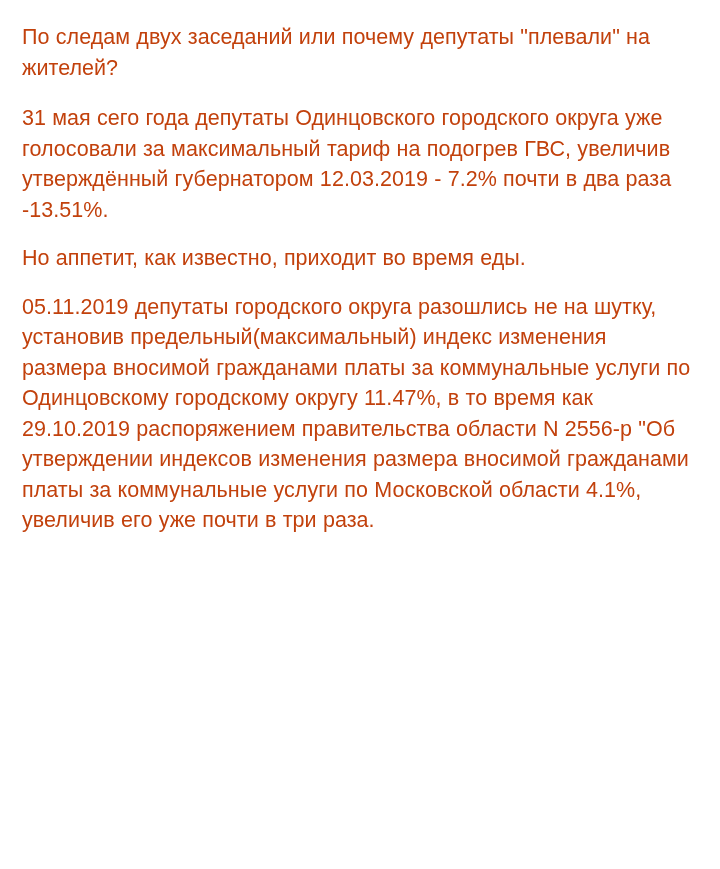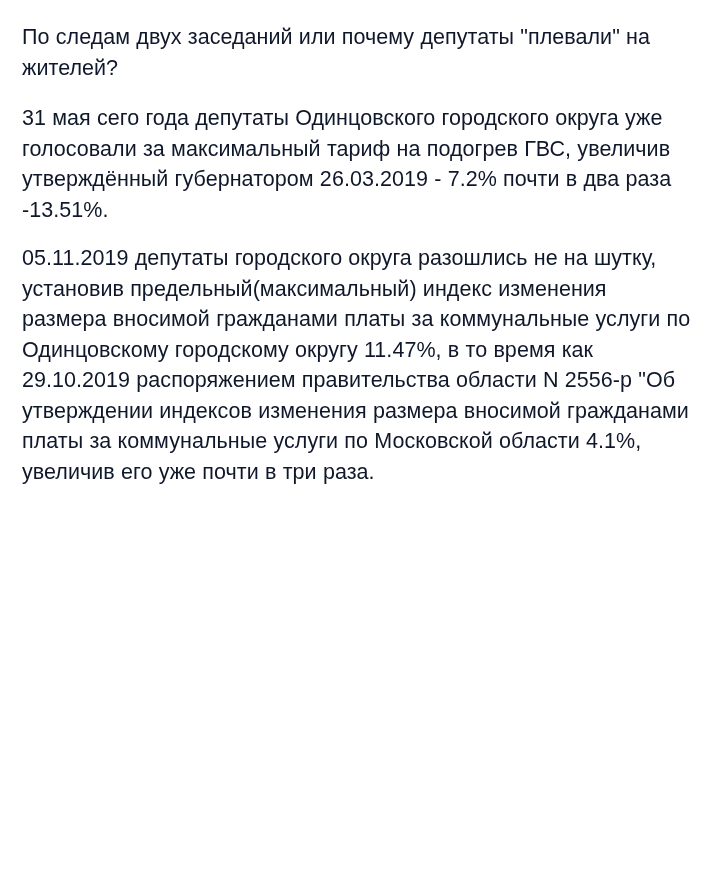--- a/index.html
+++ b/index.html
@@ -18,29 +18,30 @@
     padding: 22px 22px 0 22px;
     box-sizing: border-box;
     width: 720px;
   }
   .para {
     font-size: 21.5px;
     line-height: 1.42;
     margin: 0 7px 18px 0;
     letter-spacing: 0.05px;
     word-spacing: 0.2px;
-    color: #0f172a;
+    color: #c2410c;
   }
   .para:last-child {
     margin-bottom: 0;
   }
   .para.title {
     margin-bottom: 20px;
   }
 </style>
 </head>
 <body>
 
 <div class="article">
   <p class="para title">По следам двух заседаний или почему депутаты "плевали" на жителей?</p>
-  <p class="para">31 мая сего года депутаты Одинцовского городского округа уже голосовали за максимальный тариф на подогрев ГВС, увеличив утверждённый губернатором 26.03.2019 - 7.2% почти в два раза -13.51%.</p>
+  <p class="para">31 мая сего года депутаты Одинцовского городского округа уже голосовали за максимальный тариф на подогрев ГВС, увеличив утверждённый губернатором 12.03.2019 - 7.2% почти в два раза -13.51%.</p>
+  <p class="para">Но аппетит, как известно, приходит во время еды.</p>
   <p class="para">05.11.2019 депутаты городского округа разошлись не на шутку, установив предельный(максимальный) индекс изменения размера вносимой гражданами платы за коммунальные услуги по Одинцовскому городскому округу 11.47%, в то время как 29.10.2019 распоряжением правительства области N 2556-р "Об утверждении индексов изменения размера вносимой гражданами платы за коммунальные услуги по Московской области 4.1%, увеличив его уже почти в три раза.</p>
 </div>
 
 </body></html>

